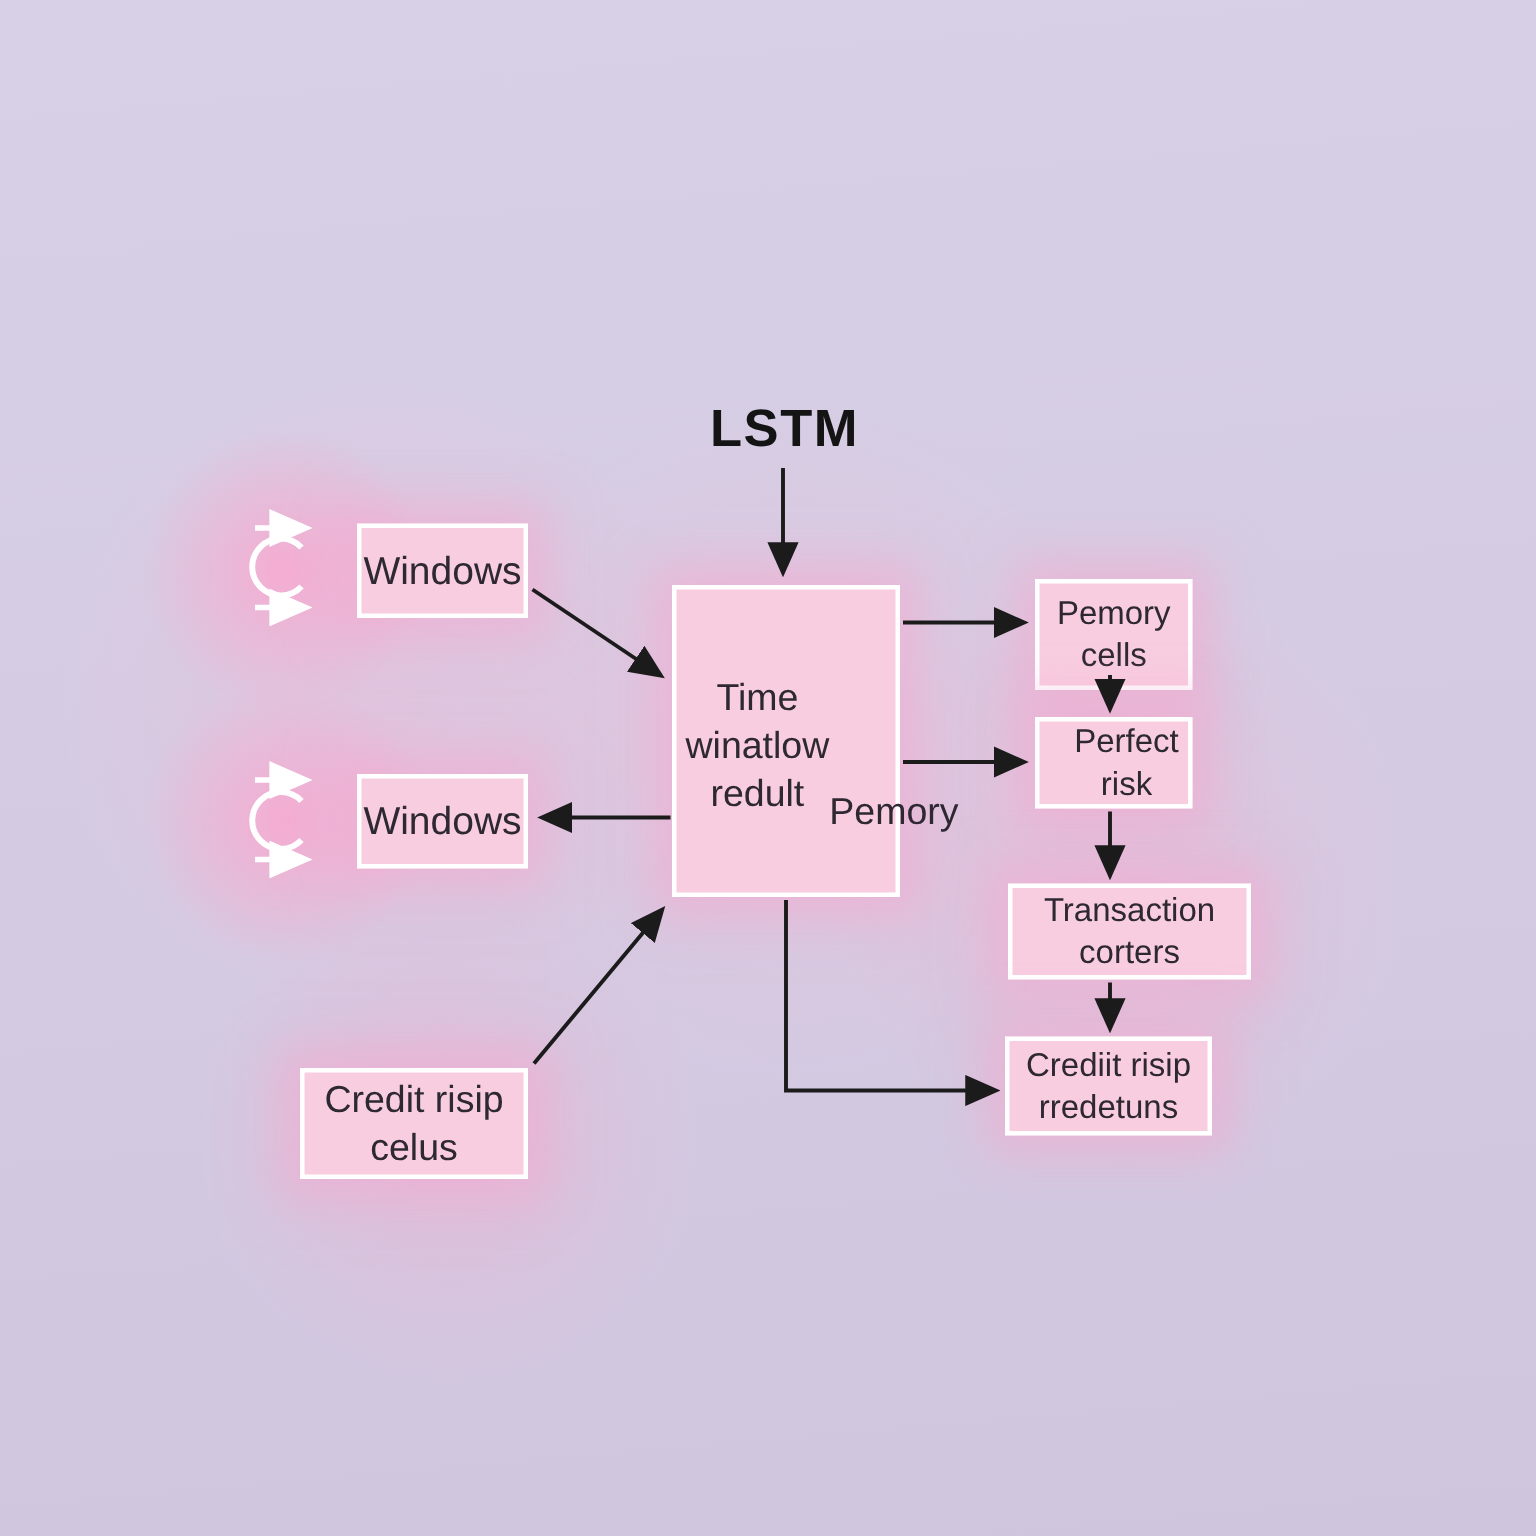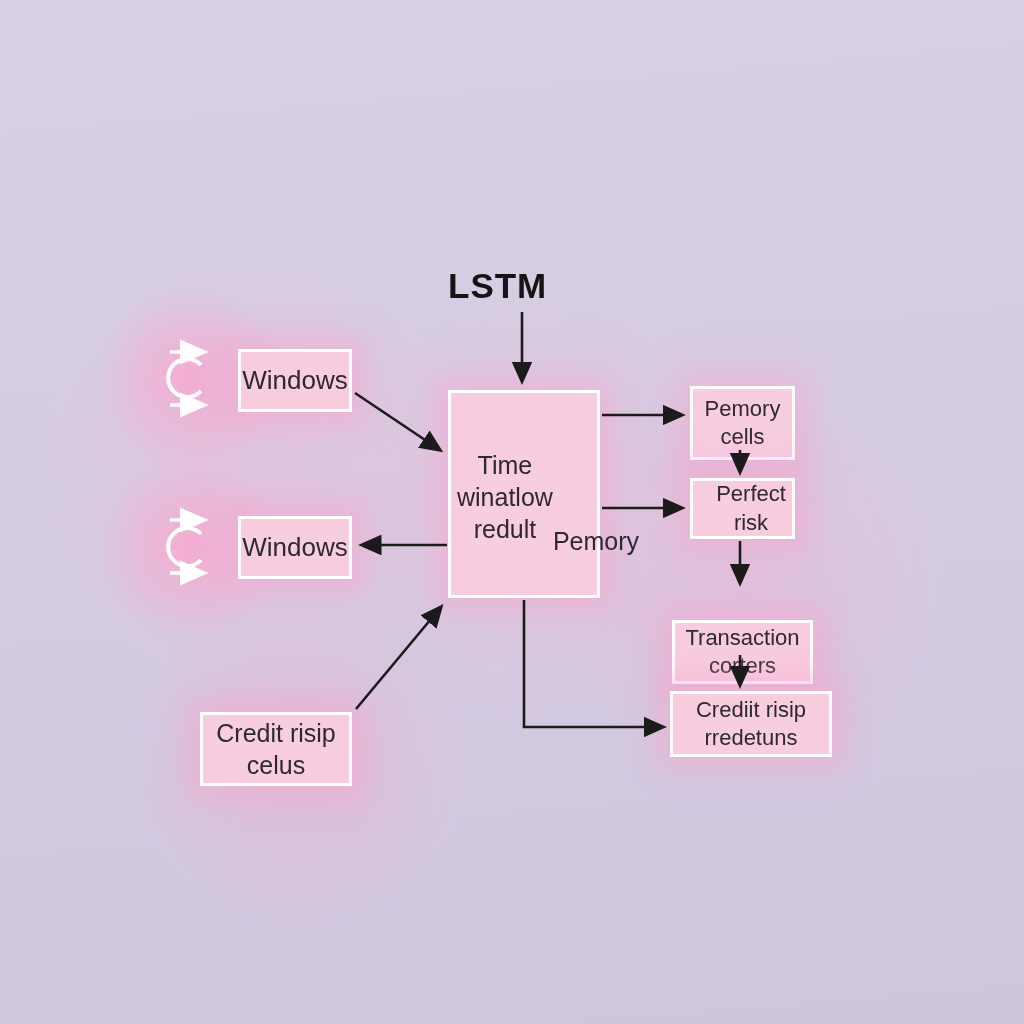--- a/index.html
+++ b/index.html
@@ -32,26 +32,26 @@
   #box-windows-bottom{left:238px;top:516px;width:114px;height:63px;font-size:26px;}
   #box-center{
     left:448px;top:390px;width:152px;height:208px;
     font-size:25px;
     justify-content:flex-start;
     padding:26px 6px 20px 6px;
   }
   #box-center .center-bottom-label{margin-top:auto;padding-bottom:18px;}
   #box-memory     {left:690px;top:386px;width:105px;height:74px;font-size:22px;}
   #box-perfect    {left:690px;top:478px;width:105px;height:61px;font-size:22px;padding-left:17px;}
-  #box-transaction{left:672px;top:589px;width:141px;height:64px;font-size:22px;margin-top:31px;}
-  #box-credit-out {left:670px;top:691px;width:162px;height:66px;font-size:22px;}
+  #box-transaction{left:672px;top:589px;width:162px;height:64px;font-size:22px;}
+  #box-credit-out {left:670px;top:691px;width:138px;height:66px;font-size:22px;}
   #box-credit-left{left:200px;top:712px;width:152px;height:74px;font-size:25px;}
   #diagram-title{
     position:absolute;left:448px;top:266px;width:150px;
-    text-align:left;
+    text-align:center;
     font-size:35px;font-weight:bold;color:#141414;
     letter-spacing:1px;
   }
   #connector-layer{position:absolute;left:0;top:0;pointer-events:none;}
 </style>
 </head>
 <body>
 
 <div id="canvas">
 

